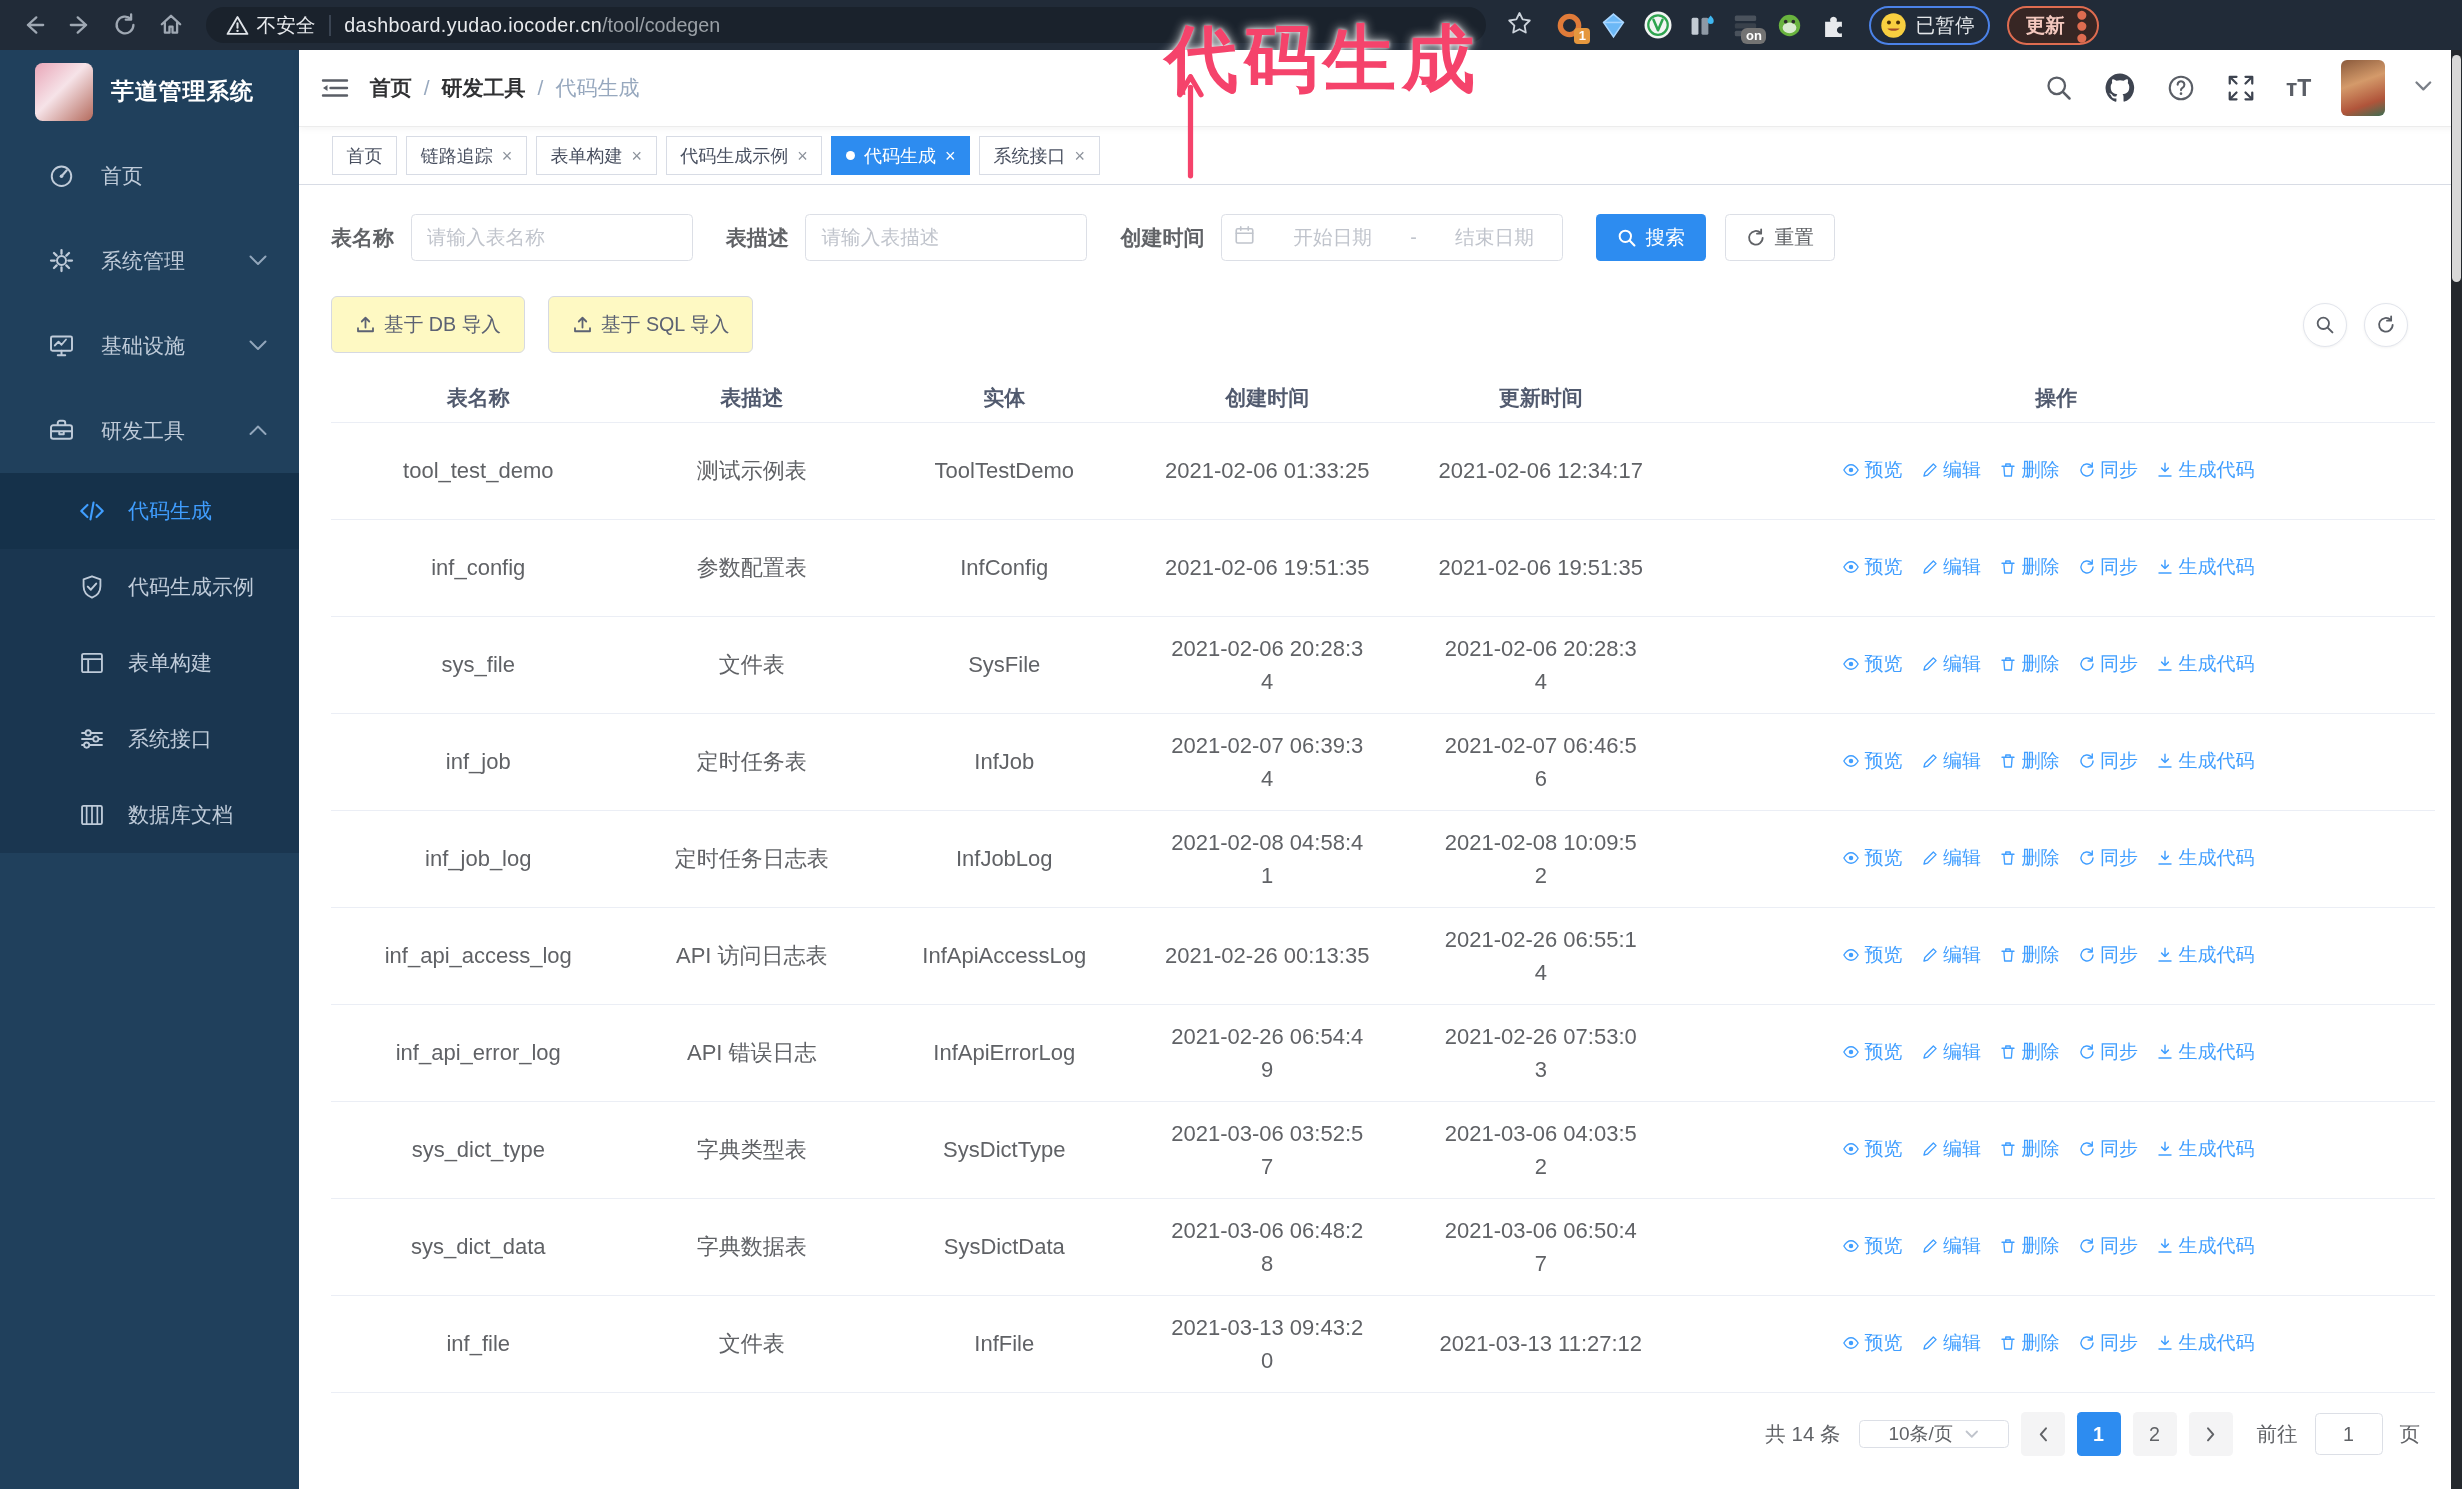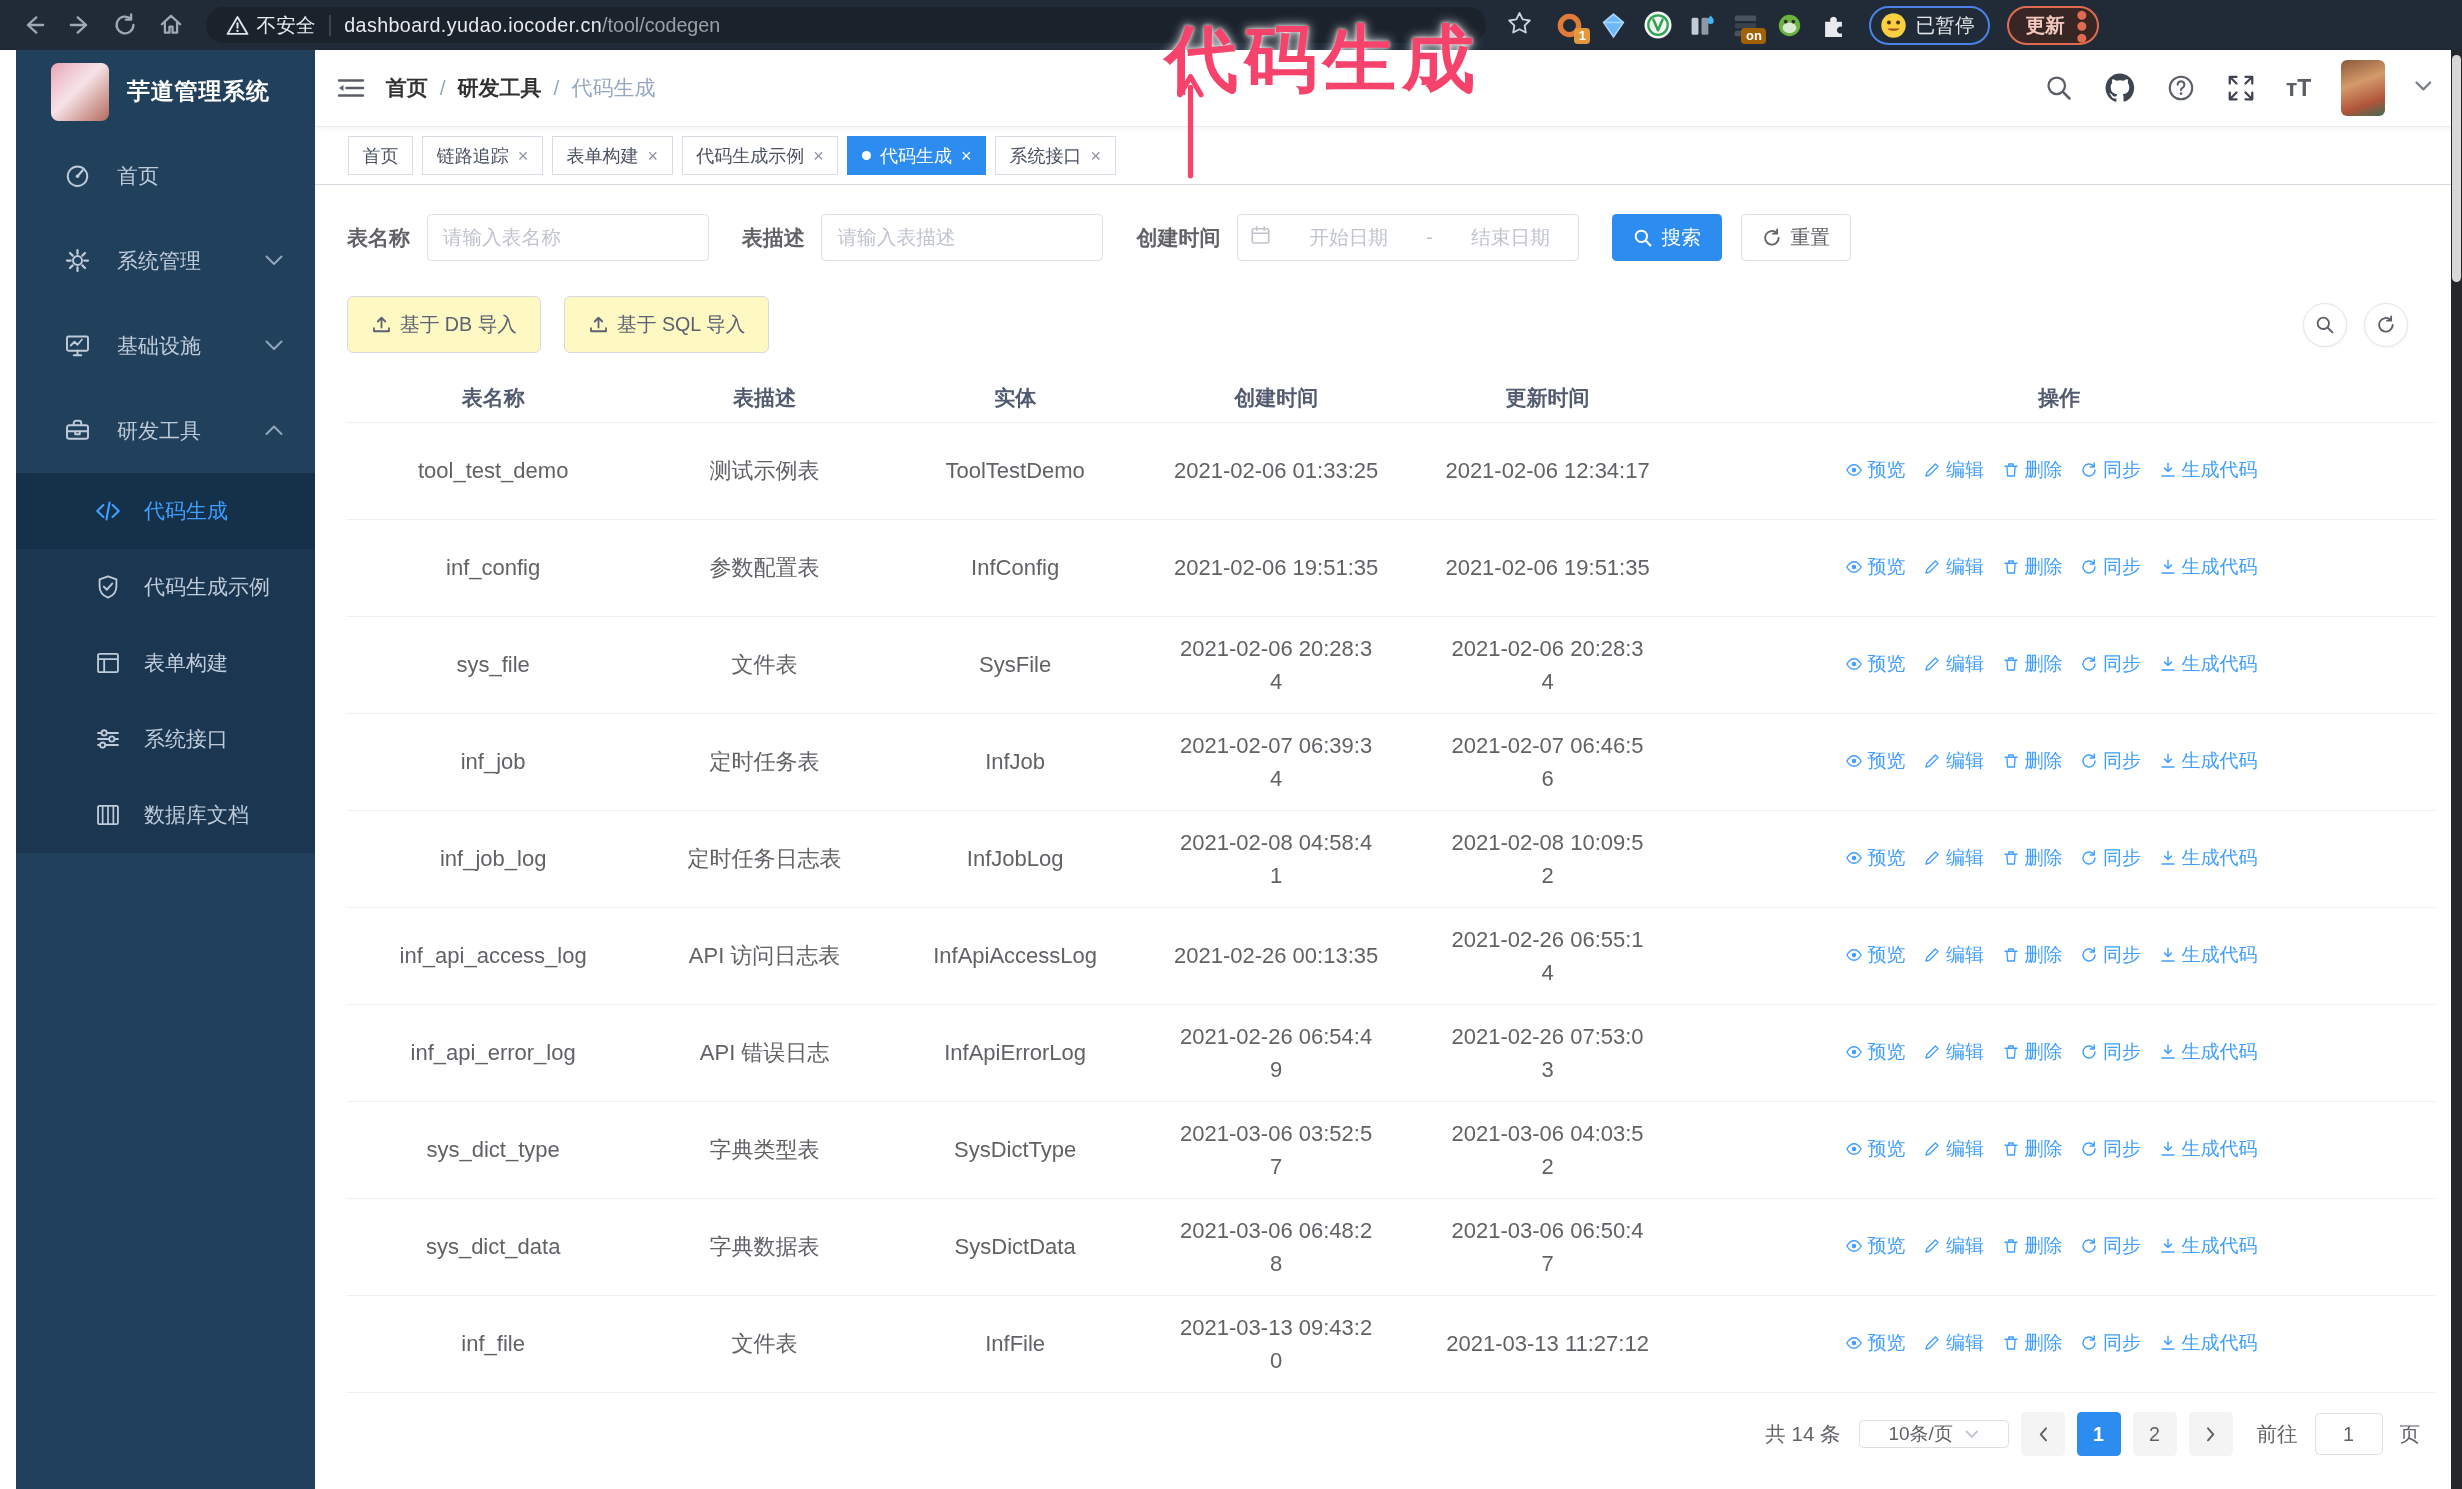--- a/index.html
+++ b/index.html
@@ -11,27 +11,27 @@
   .nav-btn { width:41px; height:41px; display:flex; align-items:center; justify-content:center; color:#9fa8b3; flex:0 0 auto; }
   .url-pill { height:36px; border-radius:18px; background:#1a222c; width:1280px; margin-left:10.6px; display:flex; align-items:center; padding:0 19.7px; color:#e8eaed; font-size:19.7px; flex:0 0 auto; }
   .url-pill .warn { color:#dfe3e8; display:flex; align-items:center; margin-right:7.6px; }
   .url-divider { width:1.5px; height:21px; background:#3a4452; margin:0 13.6px; }
   .url-domain { color:#e8eaed; letter-spacing:0.4px; }
   .url-path { color:#9aa0a6; }
   .star-btn { margin-left:15px; color:#cdd4dc; }
   .ext-row { display:flex; align-items:center; gap:12px; margin-left:16.7px; }
   .ext { width:32px; height:32px; position:relative; display:flex; align-items:center; justify-content:center; }
   .ext-badge { position:absolute; right:-4.5px; bottom:-3px; background:#e5973e; color:#fff; font-size:13px; font-weight:700; border-radius:3.8px; padding:0.8px 4.5px; line-height:1.1; }
-  .ext-badge.green { background:#a16207; }
+  .ext-badge.green { background:#737373;border-radius:6px; }
   .paused-pill { height:39px; border:2.3px solid #4b82e8; border-radius:21px; margin-left:15px; padding:0 13.6px 0 7.6px; display:flex; align-items:center; gap:7.6px; color:#e4e7ea; font-size:19.7px; flex:0 0 auto; }
   .update-btn { height:39px; border:2.3px solid #df6c50; border-radius:21px; margin-left:12px; padding:0 9px 0 16.7px; background:#372624; color:#f5c9bf; font-size:19.7px; font-weight:700; display:flex; align-items:center; gap:10.6px; flex:0 0 auto; }
   .dots { color:#df6c50; font-size:21px; letter-spacing:0; line-height:.55; text-align:center; }
 
   
-  .app { display:flex; height:1440px;padding-left:16px; }
+  .app { display:flex; height:1440px; }
   .sidebar { width:299px; background:#20405c; color:#bfcbd9; flex:0 0 auto; display:flex; flex-direction:column; }
   .logo-row { height:83px; display:flex; align-items:center; padding-left:35px; gap:18px; }
   .logo-img { width:58px; height:58px; border-radius:7.6px; background:linear-gradient(135deg,#e9a6b8 0%,#f6e3e8 45%,#b46a5c 100%); flex:0 0 auto; }
   .logo-title { color:#fff; font-size:23px; font-weight:700; letter-spacing:0.8px; }
   .menu-item { height:85px; display:flex; align-items:center; padding:0 32px 0 48px; gap:26px; font-size:21px; color:#bfcbd9; cursor:pointer; }
   .menu-item .chev { margin-left:auto; color:#93a7bc; display:flex; }
   .submenu { background:#1a3650; }
   .sub-item { height:76px; display:flex; align-items:center; padding:0 32px 0 79px; gap:23px; font-size:21px; color:#bfcbd9; cursor:pointer; }
   .sub-item.active { color:#409eff; background:#15314a; }
   .micon { display:flex; align-items:center; justify-content:center; }

